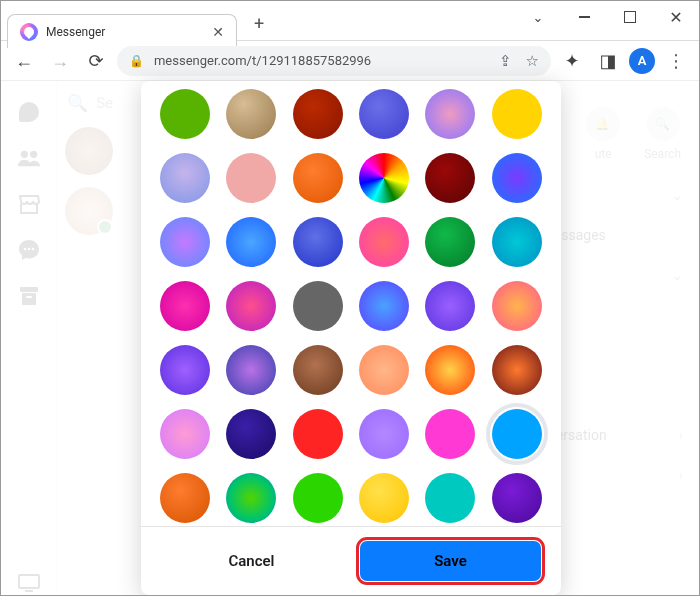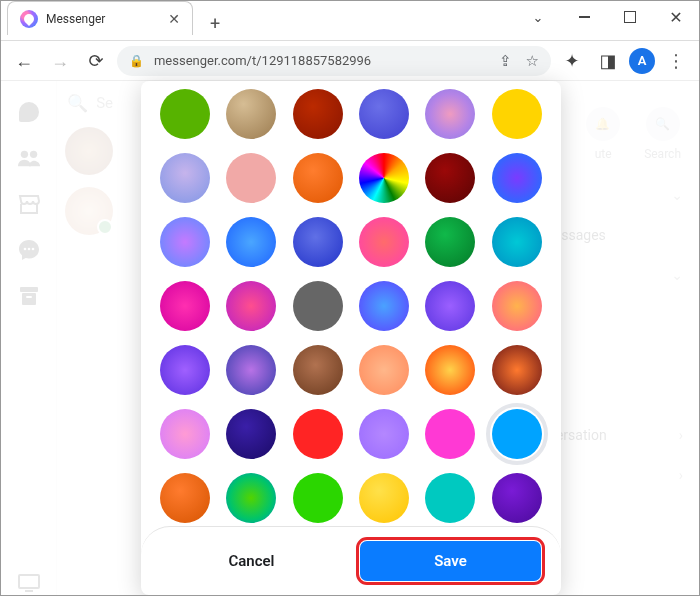--- a/index.html
+++ b/index.html
@@ -1,20 +1,20 @@
 <!DOCTYPE html>
 <html><head>
 <meta charset="utf-8">
 <style>
 * { box-sizing: border-box; margin: 0; padding: 0; font-family: -apple-system, BlinkMacSystemFont, "Segoe UI", Roboto, Helvetica, Arial, sans-serif; }
 body { width: 700px; height: 596px; overflow: hidden; background: #fff; position: relative; border: 1px solid #999; }
 
 
 .titlebar { height: 40px; display: flex; align-items: flex-start; background: #fff; border-bottom: 1px solid #ddd; }
-.tab { display: flex; align-items: center; gap: 8px; height: 34px; margin-top: 0; padding: 0 12px; background: #fff; border: 1px solid #ccc; border-bottom: none; border-radius: 8px 8px 0 0; width: 186px; margin-left: 6px; }
+.tab { display: flex; align-items: center; gap: 8px; height: 34px; margin-top: 13px; padding: 0 12px; background: #fff; border: 1px solid #ccc; border-bottom: none; border-radius: 8px 8px 0 0; width: 230px; margin-left: 6px; }
 .favicon { width: 18px; height: 18px; border-radius: 50%; background: radial-gradient(circle at 30% 30%, #ff7cc0 0 20%, #a76bff 40%, #3388ff 100%); position: relative; }
 .favicon::after { content: ""; position: absolute; inset: 3px; border-radius: 50%; background: #fff; clip-path: polygon(50% 0%, 100% 0, 100% 55%, 70% 55%, 55% 75%, 55% 55%, 0 55%, 0 0); display:none;}
 .favicon-inner { position:absolute; width:10px; height:10px; left:4px; top:4px; background:#fff; border-radius:50% 50% 50% 0; transform: rotate(-45deg);}
 .tab-title { font-size: 12px; color: #333; flex: 1; white-space: nowrap; overflow: hidden; text-overflow: ellipsis; }
 .tab-close { font-size: 14px; color: #555; cursor: pointer; }
 .newtab { width: 28px; height: 28px; margin-top: 8px; margin-left: 8px; display:flex; align-items:center; justify-content:center; color:#555; font-size:18px; }
 .win-controls { margin-left: auto; display: flex; }
 .win-controls div { width: 46px; height: 32px; display: flex; align-items: center; justify-content: center; color: #444; }
 .win-min::before{content:""; width:11px; height:1.5px; background:#444;}
 .win-max::before{content:""; width:10px; height:10px; border:1.5px solid #444;}
@@ -58,24 +58,24 @@
 .chev{ color:#888; font-size:14px;}
 
 
 .scrim{ position:absolute; inset:0; background:rgba(255,255,255,0.7);}
 
 
 .modal{ position:absolute; left:140px; top:0; width:420px; height:100%; background:#fff; box-shadow:0 4px 24px rgba(0,0,0,0.18); border-radius:8px; display:flex; flex-direction:column; }
 .theme-grid{ flex:1; overflow:hidden; padding:8px 18px; display:grid; grid-template-columns: repeat(6, 1fr); gap:14px 14px; align-content:start;}
 .swatch{ width:50px; height:50px; border-radius:50%; cursor:pointer; justify-self:center;}
 .swatch.selected{ outline:4px solid #e4e6eb; outline-offset:2px; border-radius:50%;}
-.modal-footer{ border-top:1px solid #e4e4e4; padding:14px 20px; display:flex; gap:18px;border-radius:29px;}
+.modal-footer{ border-top:1px solid #e4e4e4; padding:14px 20px; display:flex; gap:18px;}
 .btn{ flex:1; height:40px; border-radius:7px; display:flex; align-items:center; justify-content:center; font-size:15px; font-weight:600; cursor:pointer; }
 .btn.cancel{ background:#fff; color:#1c1e21;}
-.btn.save{ background:#0a7cff; color:#ffffff; outline:3px solid #e7262b; outline-offset:1px;}
+.btn.save{ background:#0a7cff; color:#000000; outline:3px solid #e7262b; outline-offset:1px;}
 
 </style>
 </head>
 <body>
 
 <div class="titlebar">
   <div class="tab">
     <div class="favicon">
         <div class="favicon-inner"></div>
       </div>

